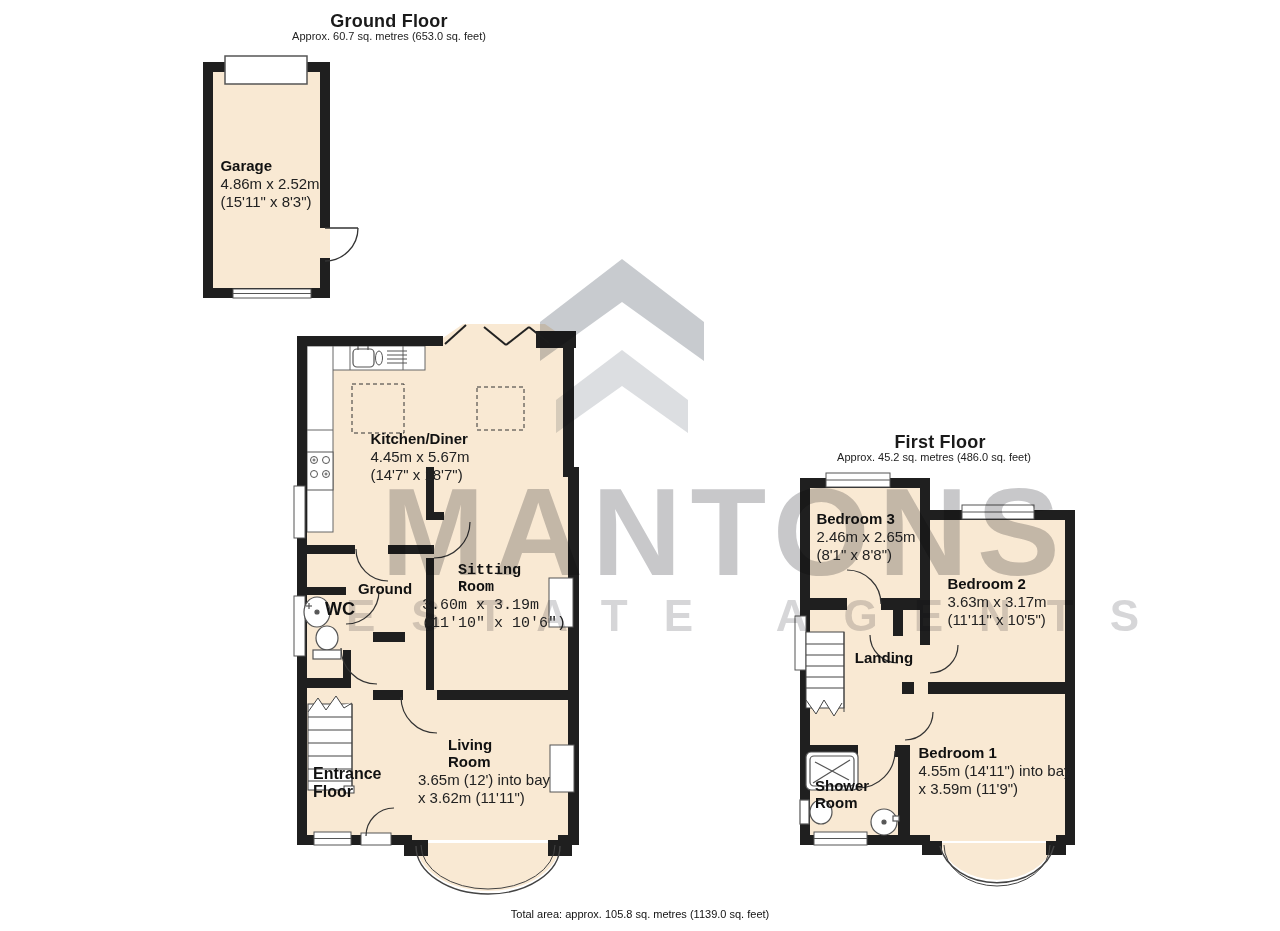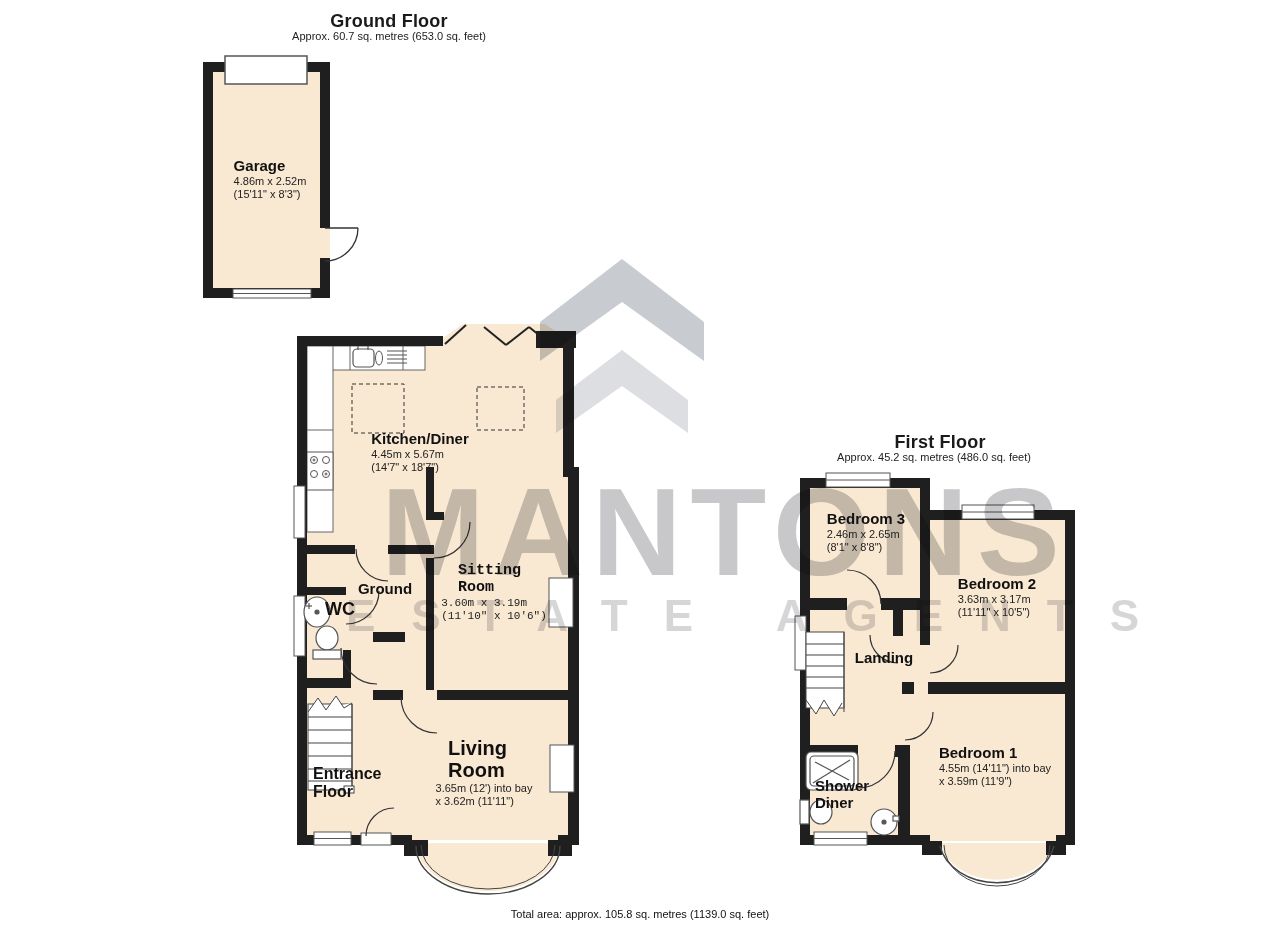--- a/index.html
+++ b/index.html
@@ -11,21 +11,21 @@
   
   .floor-title{position:absolute;transform:translateX(-50%);text-align:left;
     font-weight:bold;font-size:18px;letter-spacing:.2px;white-space:nowrap;}
   .floor-sub{position:absolute;transform:translateX(-50%);
     font-size:11px;white-space:nowrap;color:#222;}
   .footer-total{position:absolute;transform:translateX(-50%);text-align:center;
     font-size:11px;color:#111;white-space:nowrap;}
   
   .room-label{position:absolute;transform:translateX(-50%);text-align:left;z-index:30;}
   .room-name{font-weight:bold;font-size:15px;line-height:1.12;color:#111;margin:0 auto;}
-  .room-dims{font-size:11px;line-height:1.22;color:#222;white-space:nowrap;}
+  .room-dims{font-size:15px;line-height:1.22;color:#222;white-space:nowrap;}
   .nm-70{max-width:72px;} .nm-90{max-width:92px;} .nm-80{max-width:82px;}
   .big-name{font-size:18px;}
   
   .watermark{position:absolute;inset:0;z-index:20;pointer-events:none;mix-blend-mode:multiply;}
   .wm-brand{position:absolute;left:355px;top:470px;width:740px;text-align:center;
     font-size:124px;font-weight:bold;letter-spacing:9px;line-height:1;
     color:rgba(72,74,80,0.30);white-space:nowrap;}
   .wm-tagline{position:absolute;left:346px;top:594px;width:776px;text-align:center;
     font-size:44px;font-weight:bold;letter-spacing:36px;line-height:1;
     color:rgba(95,98,104,0.26);white-space:nowrap;}
@@ -303,21 +303,21 @@
 
 <div class="room-label" style="left:340px;top:599px;">
   <div class="room-name big-name">WC</div>
 </div>
 
 <div class="room-label" style="left:359px;top:765px;">
   <div class="room-name nm-90" style="font-size:16px;">Entrance Floor</div>
 </div>
 
 <div class="room-label" style="left:484px;top:737px;">
-  <div class="room-name nm-70" style="font-size:20px;">Living Room</div>
+  <div class="room-name nm-70" style="font-size:15px;">Living Room</div>
   <div class="room-dims">3.65m (12') into bay</div>
   <div class="room-dims">x 3.62m (11'11")</div>
 </div>
 
 <div class="room-label" style="left:866px;top:511px;">
   <div class="room-name">Bedroom 3</div>
   <div class="room-dims">2.46m x 2.65m</div>
   <div class="room-dims">(8'1" x 8'8")</div>
 </div>
 
@@ -325,20 +325,20 @@
   <div class="room-name">Bedroom 2</div>
   <div class="room-dims">3.63m x 3.17m</div>
   <div class="room-dims">(11'11" x 10'5")</div>
 </div>
 
 <div class="room-label" style="left:884px;top:650px;">
   <div class="room-name">Landing</div>
 </div>
 
 <div class="room-label" style="left:856px;top:778px;">
-  <div class="room-name nm-80">Shower Diner</div>
+  <div class="room-name nm-80">Shower Room</div>
 </div>
 
 <div class="room-label" style="left:995px;top:745px;">
   <div class="room-name">Bedroom 1</div>
   <div class="room-dims">4.55m (14'11") into bay</div>
   <div class="room-dims">x 3.59m (11'9")</div>
 </div>
 
 </body></html>

